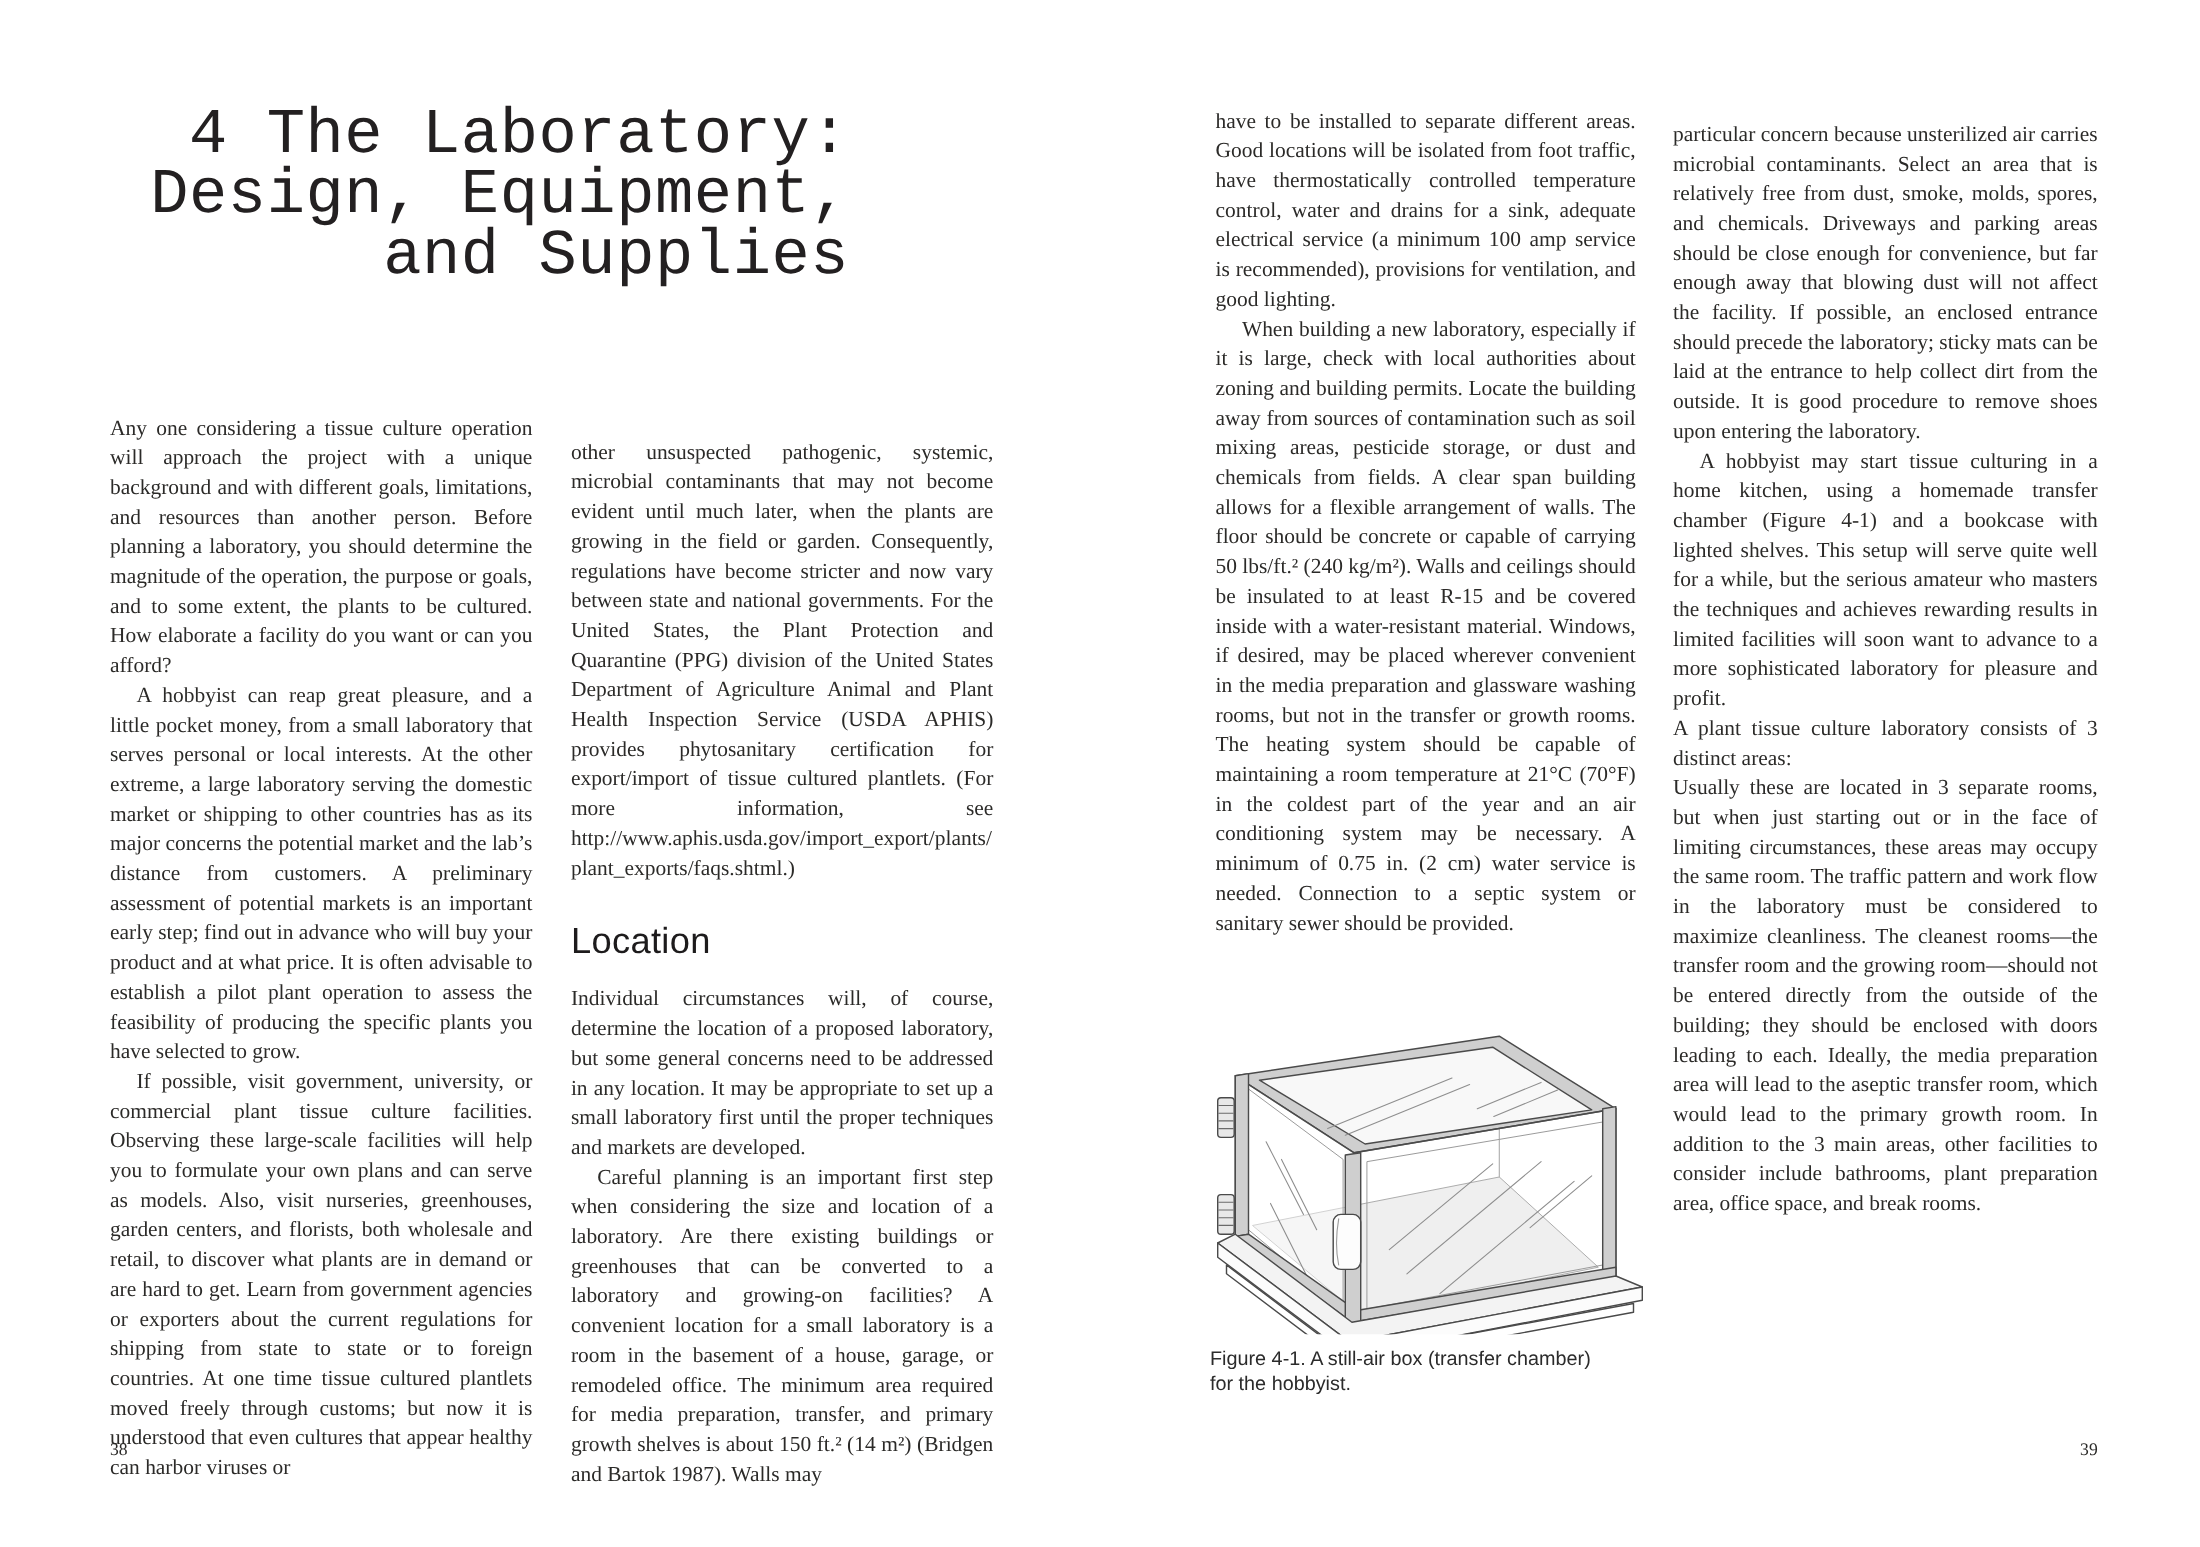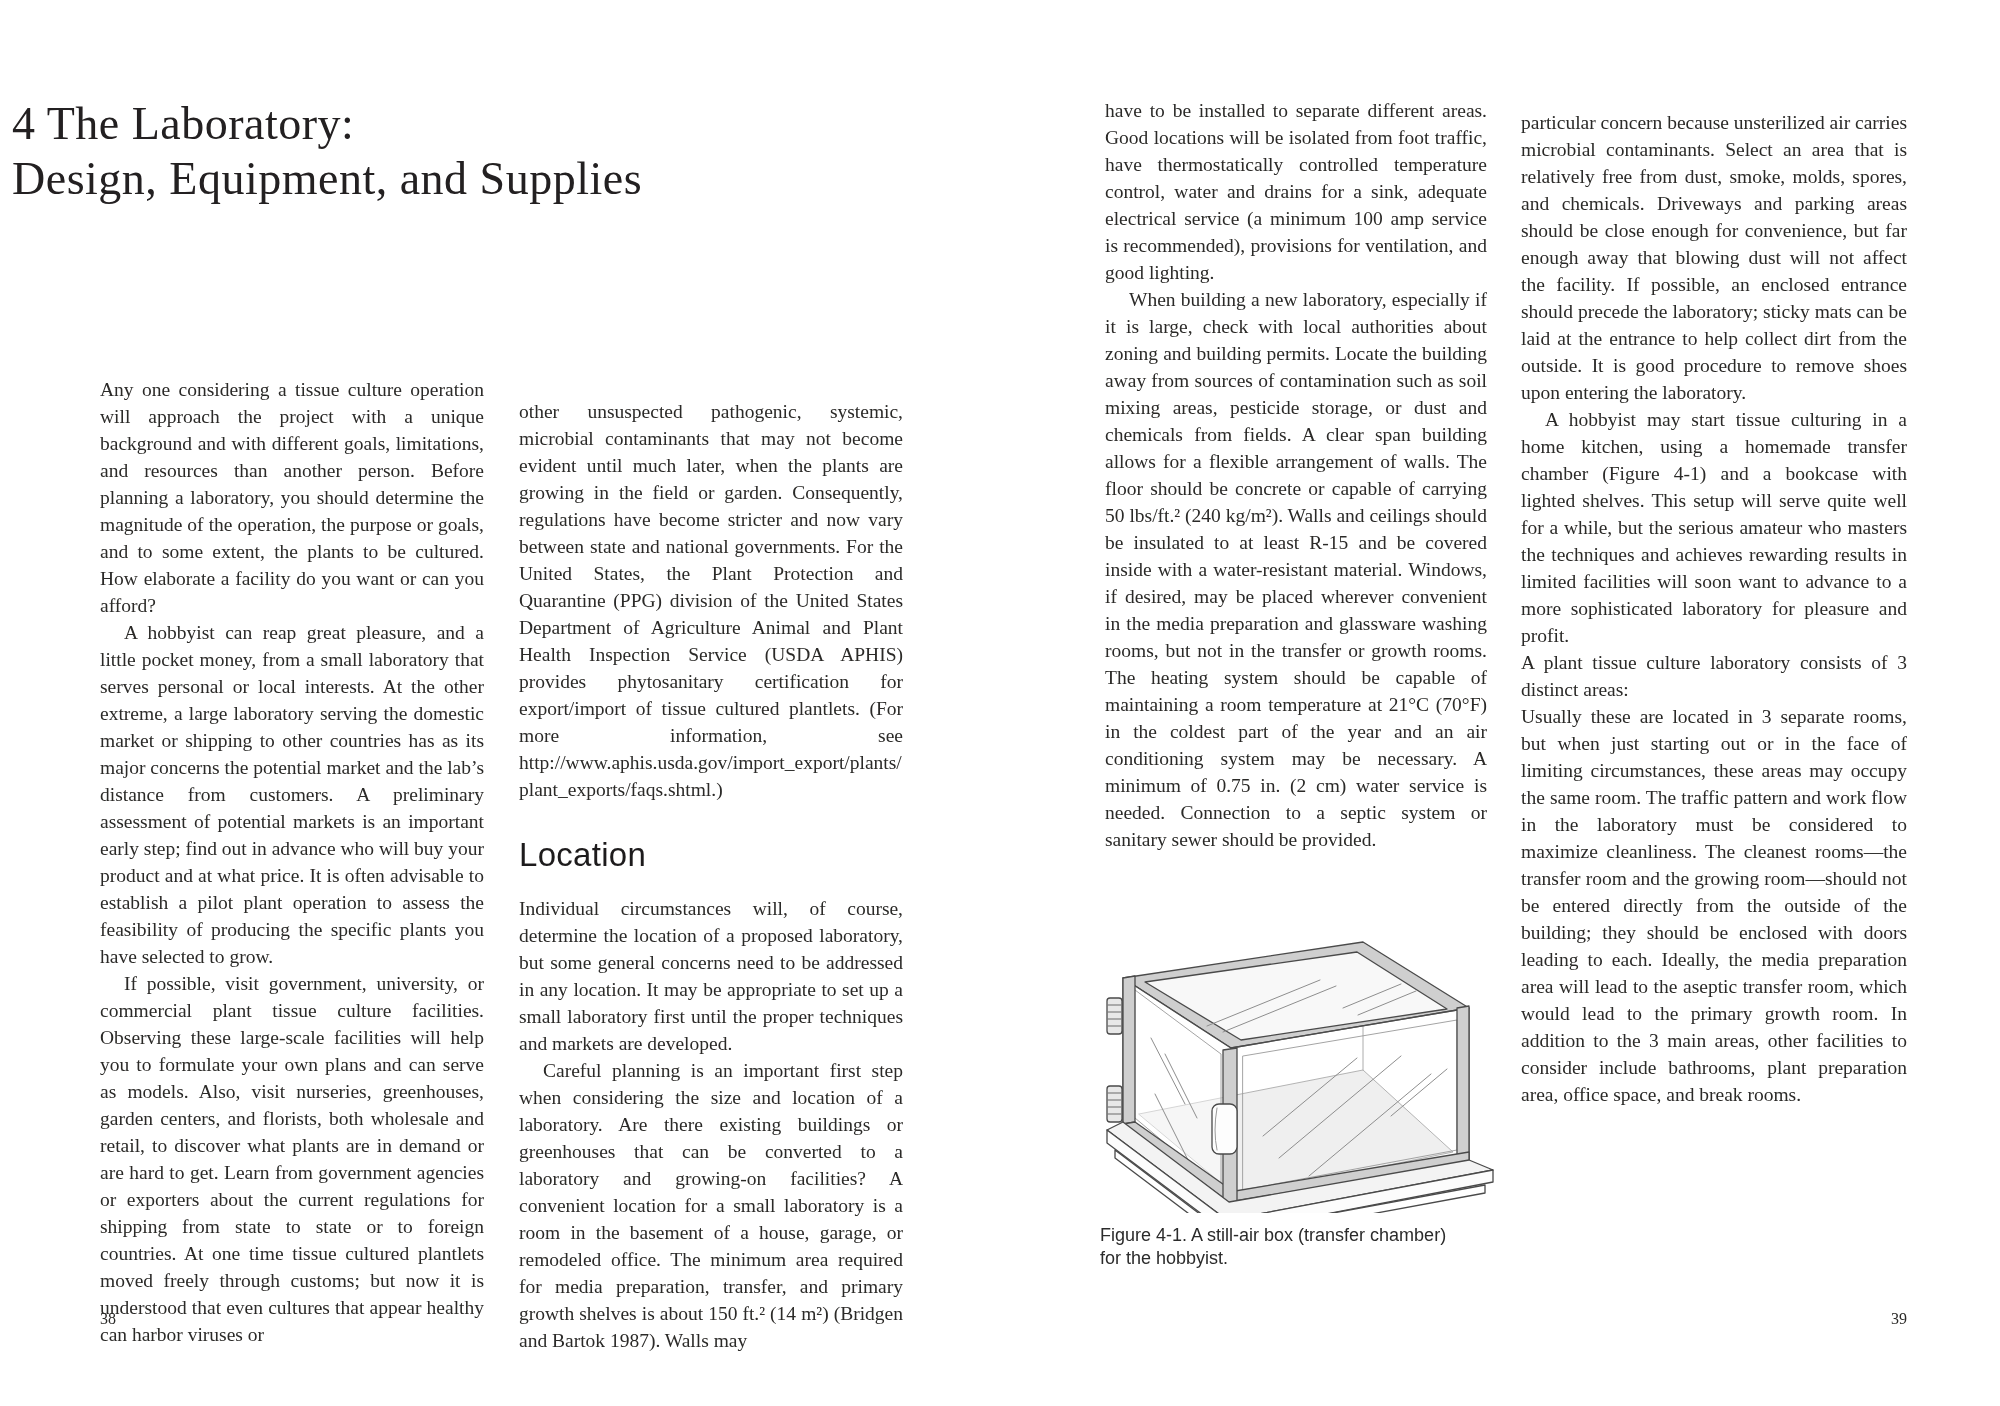--- a/index.html
+++ b/index.html
@@ -3,23 +3,23 @@
 <meta charset="utf-8">
 <style>
   html,body { margin:0; padding:0; background:#ffffff; }
   .spread {
     position:relative; width:2000px; height:1406px;
     background:#ffffff; overflow:hidden;
     font-family:"Liberation Serif", serif; color:#2b2a28;
   }
   .chapter-title {
     position:absolute; left:12px; top:96px; width:760px;
-    text-align:left;
-    font-family:Liberation Serif, serif; font-weight:300;
-    font-size:46px; line-height:55px; letter-spacing:0.5px; color:#232021;
+    text-align:right;
+    font-family:Liberation Mono, monospace; font-weight:300;
+    font-size:58px; line-height:55px; letter-spacing:0.5px; color:#232021;
   }
   .body-col {
     position:absolute; width:384px;
     font-size:19.5px; line-height:27px; text-align:justify;
   }
   .body-col p { margin:0; overflow-wrap:anywhere; }
   .body-col p.ind { text-indent:24px; }
   .col1 { left:100px;  top:376px; }
   .col2 { left:519px;  top:398px; }
   .col3 { left:1105px; top:97px;  width:382px; }

